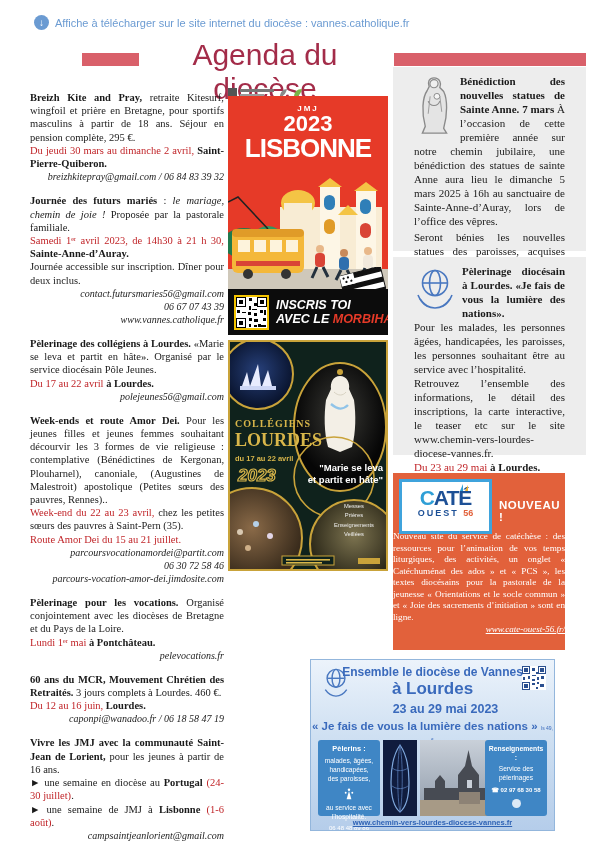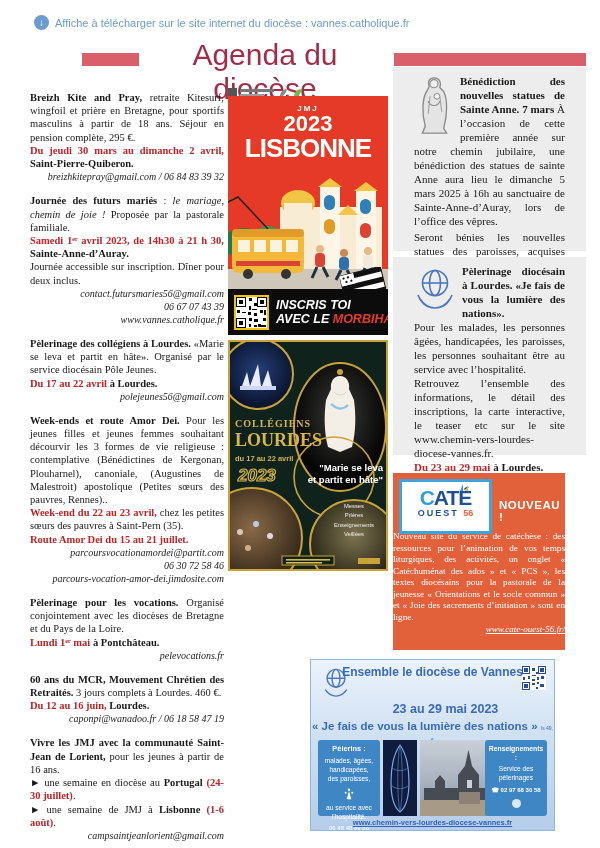--- a/index.html
+++ b/index.html
@@ -13,21 +13,21 @@
   
   .title{position:absolute;left:140px;top:38px;width:250px;margin:0;text-align:center;
          font-family:"Liberation Sans",sans-serif;font-weight:normal;font-size:30px;color:#a32c49;}
   .bar{position:absolute;top:53px;height:13px;background:#d9606a;}
   .bar-l{left:82px;width:57px;}
   .bar-r{left:394px;width:192px;}
   
   .leftcol{position:absolute;left:30px;top:91px;width:194px;font-size:10.5px;line-height:1.26;}
   .sec{margin-bottom:11px;}
   .j{margin:0;text-align:justify;}
-  .red{color:#c02428;font-weight:bold;}
+  .red{color:#c02428;font-weight:normal;}
   .contact{margin:0;text-align:right;font-style:italic;font-size:10px;line-height:1.3;color:#222;}
   
   .logos{position:absolute;left:228px;top:84px;width:160px;height:11px;}
   .lisbonne{position:absolute;left:228px;top:96px;width:160px;height:239px;background:#e63a28;overflow:hidden;}
   .jmj{margin:8px 0 0;text-align:center;color:#fff;font:bold 8px "Liberation Sans",sans-serif;letter-spacing:2px;}
   .year{margin:0;text-align:center;color:#fff;font:bold 22px "Liberation Sans",sans-serif;line-height:1;}
   .city{margin:0;text-align:center;color:#fff;font:bold 26px "Liberation Sans",sans-serif;letter-spacing:-1px;line-height:1;}
   .lis-art{position:absolute;left:0;bottom:46px;width:160px;height:112px;}
   .band{position:absolute;left:0;bottom:0;width:160px;height:46px;background:#0c0c0c;display:flex;
         align-items:center;gap:7px;padding:0 6px;box-sizing:border-box;}
@@ -342,20 +342,21 @@
       <path d="M9 17 h24"></path>
       <path d="M6 33 c4 6 9 9 15 9 s11 -3 15 -9"></path>
     </svg>
     <svg class="lp-qr" viewBox="0 0 21 21" shape-rendering="crispEdges">
       <rect width="21" height="21" fill="#fff"></rect>
       <path fill="#2a4f8f" d="M0 0h7v7H0zM14 0h7v7h-7zM0 14h7v7H0z"></path>
       <path fill="#fff" d="M1 1h5v5H1zM15 1h5v5h-5zM1 15h5v5H1z"></path>
       <path fill="#2a4f8f" d="M2 2h3v3H2zM16 2h3v3h-3zM2 16h3v3H2zM9 2h2v2H9zM12 5h2v2h-2zM9 8h3v1H9zM1 10h2v2H1zM5 9h2v2H5zM9 11h2v2H9zM13 10h2v2h-2zM17 9h2v2h-2zM9 15h2v2H9zM13 14h2v2h-2zM16 16h3v2h-3zM12 18h2v2h-2z"></path>
     </svg>
     <div class="lp-line lp1">Ensemble le diocèse de Vannes</div>
+    <div class="lp-line lp2">à Lourdes</div>
     <div class="lp-line lp3">23 au 29 mai 2023</div>
     <div class="lp-line lpq"><span>« Je fais de vous la lumière des nations »</span> <span class="ref">Is 49, 6</span></div>
 
     <div class="panel panel-l">
       <div class="p-title">Pèlerins :</div>
       <div>malades, âgées,</div>
       <div>handicapées,</div>
       <div>des paroisses,</div>
       <svg class="ermine" viewBox="0 0 20 24" fill="#fff">
         <circle cx="10" cy="4" r="2"></circle>

